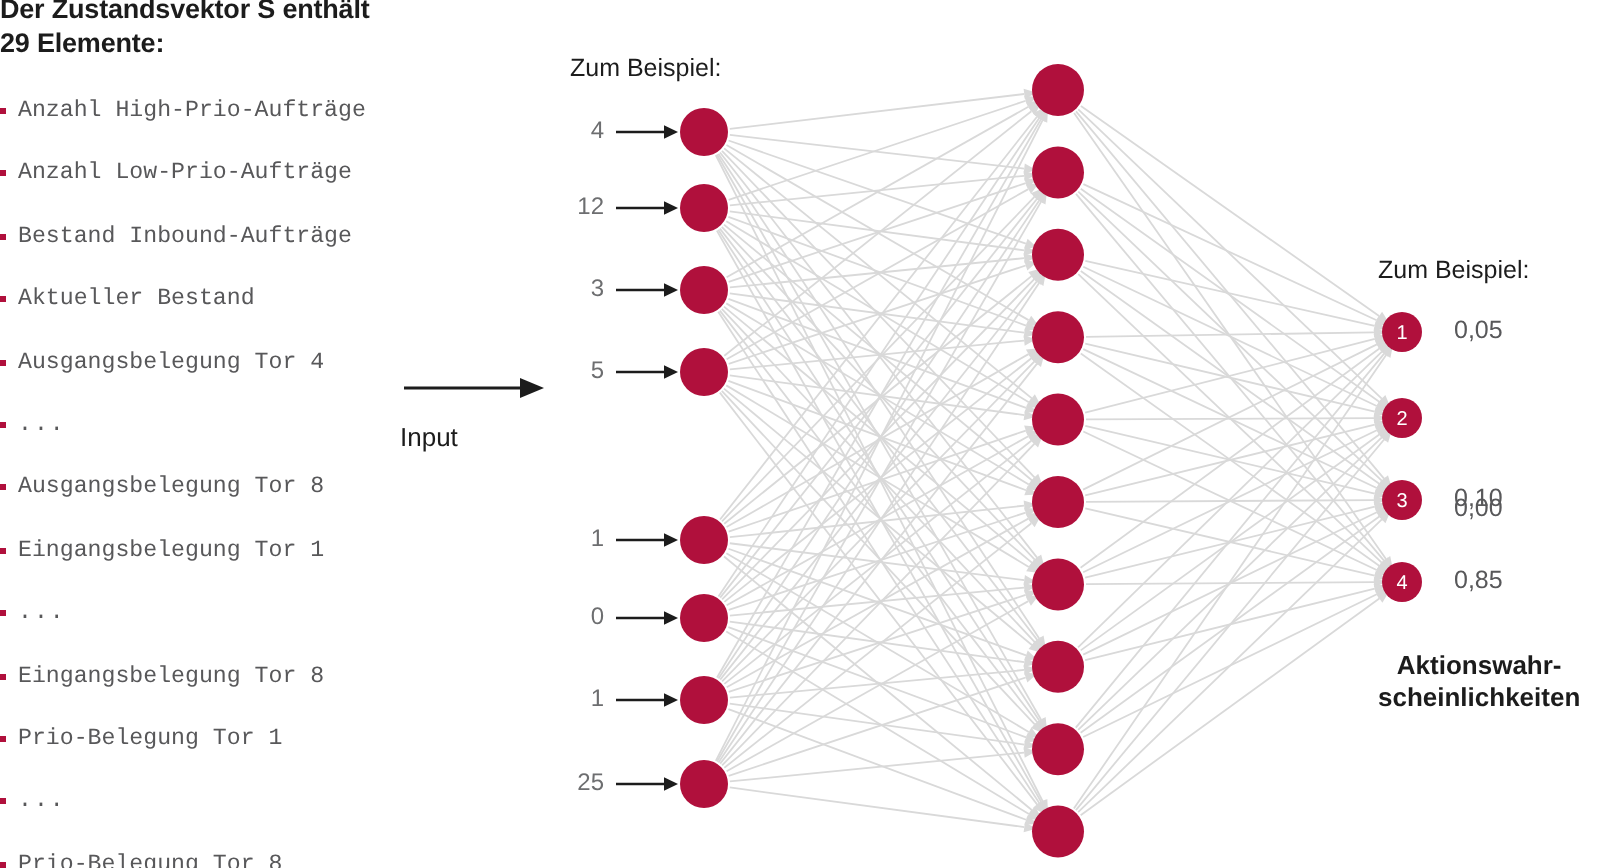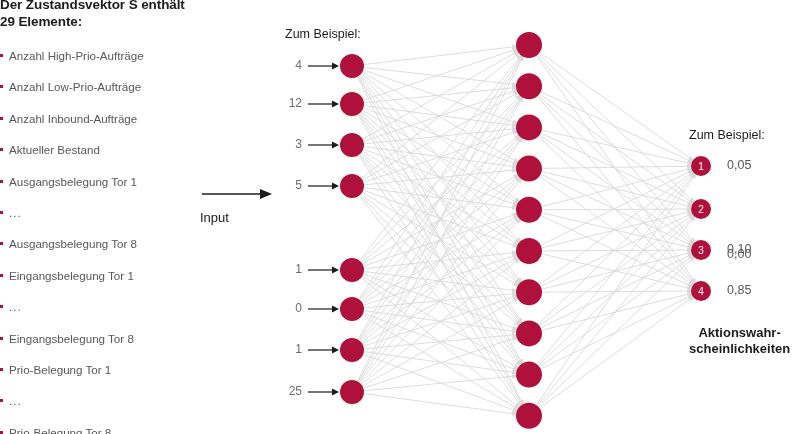--- a/index.html
+++ b/index.html
@@ -39,20 +39,21 @@
     margin-top: 10px;
   }
   #state-list li {
     position: relative;
     padding-left: 9px;
     font-size: 11.6px;
     color: #58585a;
     height: 31.4px;
     line-height: 31.4px;
     white-space: nowrap;
+    font-family: Liberation Mono, monospace;
   }
   #state-list li .bullet {
     position: absolute;
     left: 0px;
     top: 14px;
     width: 3px;
     height: 3px;
     background: #b0103c;
   }
   #state-list li.ellipsis {
@@ -114,23 +115,23 @@
 </style>
 </head>
 <body>
 
 <div id="state-panel">
   <div id="state-heading">Der Zustandsvektor S enthält
 29 Elemente:</div>
   <ul id="state-list">
       <li><span class="bullet"></span><span>Anzahl High-Prio-Aufträge</span></li>
       <li><span class="bullet"></span><span>Anzahl Low-Prio-Aufträge</span></li>
-      <li><span class="bullet"></span><span>Anzahl Inbound-Aufträge</span></li>
+      <li><span class="bullet"></span><span>Bestand Inbound-Aufträge</span></li>
       <li><span class="bullet"></span><span>Aktueller Bestand</span></li>
-      <li><span class="bullet"></span><span>Ausgangsbelegung Tor 1</span></li>
+      <li><span class="bullet"></span><span>Ausgangsbelegung Tor 4</span></li>
       <li class="ellipsis"><span class="bullet"></span><span>...</span></li>
       <li><span class="bullet"></span><span>Ausgangsbelegung Tor 8</span></li>
       <li><span class="bullet"></span><span>Eingangsbelegung Tor 1</span></li>
       <li class="ellipsis"><span class="bullet"></span><span>...</span></li>
       <li><span class="bullet"></span><span>Eingangsbelegung Tor 8</span></li>
       <li><span class="bullet"></span><span>Prio-Belegung Tor 1</span></li>
       <li class="ellipsis"><span class="bullet"></span><span>...</span></li>
       <li><span class="bullet"></span><span>Prio-Belegung Tor 8</span></li>
     </ul>
 </div>

